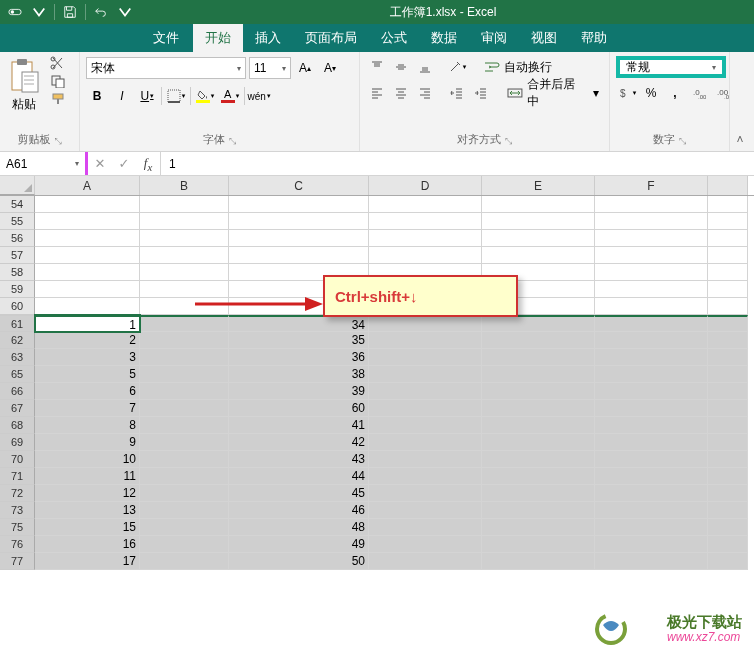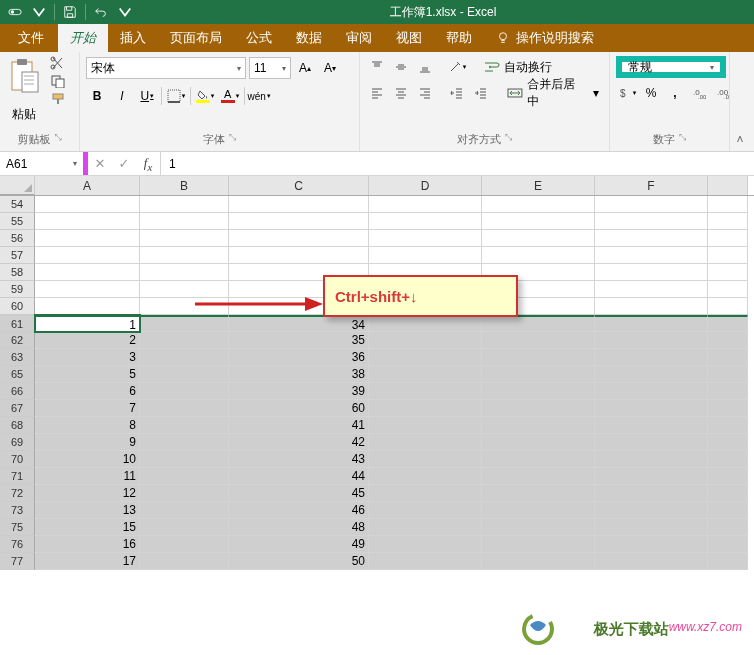--- a/index.html
+++ b/index.html
@@ -6,33 +6,33 @@
   body { font-family: "Microsoft YaHei", "Segoe UI", sans-serif; font-size: 12px; background: #fff; width: 754px; height: 655px; overflow: hidden; position: relative; }
   
   .titlebar { background: #217346; height: 24px; display: flex; align-items: center; padding: 0 4px; }
   .titlebar .qat { display: flex; gap: 2px; align-items: center; }
   .titlebar .qat-btn { width: 22px; height: 22px; display: flex; align-items: center; justify-content: center; color: #fff; cursor: pointer; }
   .titlebar .qat-btn svg { width: 14px; height: 14px; }
   .titlebar .title { flex: 1; text-align: center; color: #ffffff; font-size: 12px; }
   .qat-sep { width: 1px; height: 16px; background: rgba(255,255,255,0.3); margin: 0 2px; }
   .qat-drop svg { width: 8px; height: 8px; }
   
-  .menubar { background: #a16207; height: 28px; display: flex; align-items: stretch; padding-left: 4px; }
+  .menubar { background: #0f766e; height: 28px; display: flex; align-items: stretch; padding-left: 4px; justify-content: center; }
   .menu-item { padding: 0 12px; display: flex; align-items: center; color: #fff; font-size: 13px; cursor: pointer; }
   .menu-item.file { padding: 0 14px; }
-  .menu-item.active { background: #f3f3f3; color: #217346; font-style: italic; }
+  .menu-item.active { background: #f3f3f3; color: #217346; }
   .menu-item.tell { display: flex; align-items: center; gap: 6px; }
   .bulb-icon { width: 14px; height: 14px; }
   
   .ribbon { background: #f3f3f3; height: 100px; display: flex; border-bottom: 1px solid #d4d4d4; }
   .ribbon-group { border-right: 1px solid #e1e1e1; padding: 2px 6px; display: flex; flex-direction: column; position: relative; }
-  .ribbon-group-label { font-size: 11px; color: #666; text-align: center; padding: 2px 0; margin-top: auto; display: flex; align-items: flex-start; justify-content: center; gap: 4px; }
+  .ribbon-group-label { font-size: 11px; color: #666; text-align: center; padding: 2px 0; margin-top: auto; display: flex; align-items: flex-end; justify-content: center; gap: 4px; }
   .ribbon-group-label .launcher { font-size: 9px; color: #888; cursor: pointer; }
   .ribbon-body { flex: 1; display: flex; align-items: flex-start; gap: 4px; padding-top: 2px; }
-  .paste-btn { display: flex; flex-direction: column; align-items: center; gap: 12px; cursor: pointer; padding: 2px; }
+  .paste-btn { display: flex; flex-direction: column; align-items: center; gap: 2px; cursor: pointer; padding: 2px; }
   .paste-icon { width: 32px; height: 36px; position: relative; }
   .clip-icons { display: flex; flex-direction: column; gap: 4px; margin-left: 4px; }
   .clip-small { width: 18px; height: 14px; cursor: pointer; }
   
   .font-body { flex-direction: column; flex: 1; }
   .font-row { display: flex; gap: 3px; align-items: center; height: 24px; }
   .font-select { height: 22px; border: 1px solid #c0c0c0; background: #fff; display: flex; align-items: center; padding: 0 4px; cursor: pointer; font-size: 12px; }
   .font-name { width: 160px; justify-content: space-between; }
   .font-size { width: 42px; justify-content: space-between; }
   .dd-arrow { font-size: 8px; color: #666; }
@@ -42,27 +42,27 @@
   .fbtn.underline { text-decoration: underline; }
   .fbtn .sub-drop { font-size: 7px; margin-left: 1px; }
   .color-bar { width: 14px; height: 3px; display: block; }
   .fbtn-stack { display: flex; flex-direction: column; align-items: center; line-height: 1; }
   
   .align-body { flex-direction: column; gap: 4px; }
   .align-row { display: flex; gap: 2px; align-items: flex-start; }
   .wrap-btn, .merge-btn { height: 22px; display: flex; align-items: center; gap: 4px; padding: 0 4px; cursor: pointer; font-size: 12px; }
   
   .number-body { flex-direction: column; gap: 4px; }
-  .num-select { width: 110px; height: 22px; border: 6px solid #14b8a6; background: #fff; display: flex; align-items: center; justify-content: space-between; padding: 0 6px; cursor: pointer; font-size: 12px; }
+  .num-select { width: 110px; height: 22px; border: 4px solid #14b8a6; background: #fff; display: flex; align-items: center; justify-content: space-between; padding: 0 6px; cursor: pointer; font-size: 12px; }
   .num-row { display: flex; gap: 2px; }
   
   .ribbon-collapse { width: 20px; display: flex; align-items: flex-end; justify-content: center; padding-bottom: 4px; color: #666; cursor: pointer; }
   
   .namebox-row { height: 24px; display: flex; align-items: center; border-bottom: 1px solid #d4d4d4; background: #fff; }
-  .namebox { width: 88px; border-right: 5px solid #d946ef; padding: 0 6px; height: 100%; display: flex; align-items: center; justify-content: space-between; font-size: 12px; }
+  .namebox { width: 88px; border-right: 3px solid #d946ef; padding: 0 6px; height: 100%; display: flex; align-items: center; justify-content: space-between; font-size: 12px; }
   .fx-btns { display: flex; align-items: center; border-right: 1px solid #d4d4d4; height: 100%; }
   .fx-btn { width: 24px; height: 100%; display: flex; align-items: center; justify-content: center; cursor: pointer; color: #999; font-size: 13px; }
   .fx-btn.active { color: #444; }
   .fx-label { font-style: italic; font-family: "Times New Roman", serif; font-size: 13px; }
   .formula-input { flex: 1; padding: 0 8px; font-size: 12px; }
   
   .grid-area { position: relative; height: 479px; overflow: hidden; }
   .col-headers { display: flex; height: 20px; border-bottom: 1px solid #aaa; }
   .corner { width: 35px; background: #e6e6e6; border-right: 1px solid #ccc; border-bottom: 1px solid #aaa; position: relative; }
   .corner::after { content: ""; position: absolute; right: 2px; bottom: 2px; width: 0; height: 0; border-left: 8px solid transparent; border-bottom: 8px solid #b0b0b0; }
@@ -83,21 +83,21 @@
   .cell.sel { background: #cfcfcf; }
   .cell.active { background: #fff; outline: 2px solid #217346; outline-offset: -1px; position: relative; z-index: 2; }
   .row.topborder .cell { border-top: 2px solid #217346; }
   .row.topborder .row-h { border-top: 1px solid #ccc; }
   
   .annot-box { position: absolute; left: 323px; top: 275px; width: 195px; height: 42px; background: #ffffcc; border: 2px solid #d03030; display: flex; align-items: center; padding-left: 10px; color: #d83a3a; font-weight: bold; font-size: 15px; z-index: 50; box-shadow: 4px 4px 6px rgba(0,0,0,0.25); }
   .annot-arrow { position: absolute; left: 195px; top: 294px; z-index: 49; pointer-events: none; }
   
   .watermark { position: absolute; right: 12px; bottom: 8px; z-index: 100; display: flex; align-items: center; gap: 6px; pointer-events: none; }
   .wm-icon { width: 36px; height: 36px; }
-  .wm-text { display: flex; flex-direction: row; line-height: 1.1; margin-left: 32px; }
+  .wm-text { display: flex; flex-direction: column; line-height: 1.1; margin-left: 32px; }
   .wm-title { font-size: 15px; color: #4a7a2a; font-weight: bold; }
   .wm-url { font-size: 12px; color: #ec4899; font-style: italic; }
 </style>
 </head>
 <body>
 
 <div class="titlebar">
   <div class="qat">
     <div class="qat-btn">
       <svg viewBox="0 0 16 16">
@@ -134,27 +134,20 @@
 <div class="menubar">
   <div class="menu-item file">文件</div>
   <div class="menu-item active">开始</div>
   <div class="menu-item">插入</div>
   <div class="menu-item">页面布局</div>
   <div class="menu-item">公式</div>
   <div class="menu-item">数据</div>
   <div class="menu-item">审阅</div>
   <div class="menu-item">视图</div>
   <div class="menu-item">帮助</div>
-  <div class="menu-item tell">
-    <svg class="bulb-icon" viewBox="0 0 16 16">
-        <circle cx="8" cy="6" r="4" fill="none" stroke="#fff"></circle>
-        <path d="M6 11 h4 M6 13 h4" stroke="#fff"></path>
-      </svg>
-    <span>操作说明搜索</span>
-  </div>
 </div>
 
 <div class="ribbon">
   <div class="ribbon-group" style="width:80px">
     <div class="ribbon-body">
       <div class="paste-btn">
         <svg class="paste-icon" viewBox="0 0 32 36">
             <rect x="4" y="4" width="20" height="28" fill="#fff" stroke="#ba8a4a" stroke-width="1"></rect>
             <rect x="9" y="1" width="10" height="6" rx="1" fill="#888"></rect>
             <rect x="14" y="14" width="16" height="20" fill="#fff" stroke="#888"></rect>

